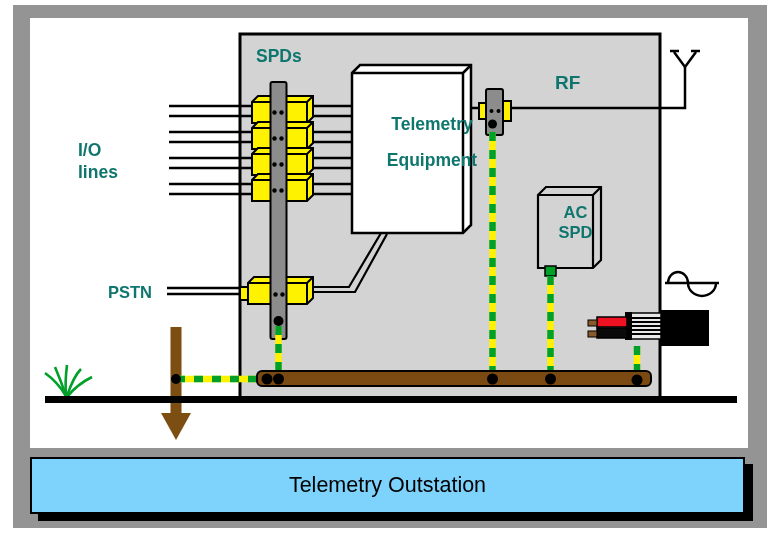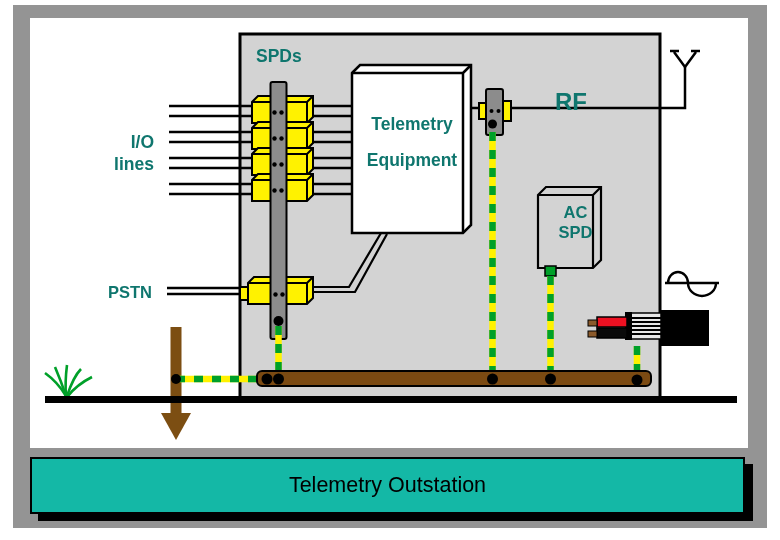--- a/index.html
+++ b/index.html
@@ -6,28 +6,28 @@
   body{
     width:780px;height:540px;position:relative;overflow:hidden;
     background:#ffffff;
     font-family:"Liberation Sans","DejaVu Sans",sans-serif;
   }
   .frame{position:absolute;left:13px;top:5px;width:754px;height:523px;background:#949494;}
   .page{position:absolute;left:17px;top:13px;width:718px;height:430px;background:#ffffff;}
   svg{position:absolute;left:0;top:0;z-index:3;}
   .lbl{position:absolute;z-index:5;color:#0f766e;font-weight:bold;white-space:pre-line;}
   #spds-label{left:256px;top:46px;font-size:17.5px;}
-  #io-label{left:78px;top:132px;width:76px;text-align:right;font-size:17.5px;line-height:21.5px;}
+  #io-label{left:78px;top:140px;width:76px;text-align:left;font-size:17.5px;line-height:21.5px;}
   #pstn-label{left:108px;top:283px;font-size:16.5px;}
-  #rf-label{left:555px;top:88px;font-size:24px;}
-  #tele-label{left:350px;top:107px;width:124px;text-align:center;font-size:17.5px;line-height:35.5px;}
+  #rf-label{left:555px;top:72px;font-size:19px;}
+  #tele-label{left:370px;top:107px;width:124px;text-align:center;font-size:17.5px;line-height:35.5px;}
   #ac-label{left:538px;top:202px;width:75px;text-align:center;font-size:16.5px;line-height:20px;}
   .caption-box{
     position:absolute;left:30px;top:457px;width:711px;height:53px;z-index:6;
-    background:#14b8a6;border:2.5px solid #000;box-shadow:8px 7px 0 #000;
+    background:#7dd3fc;border:2.5px solid #000;box-shadow:8px 7px 0 #000;
   }
   .caption-text{
     width:100%;height:100%;text-align:center;line-height:53px;
     font-size:21.5px;color:#000;
   }
 </style>
 </head>
 <body>
 
 <div class="frame">

